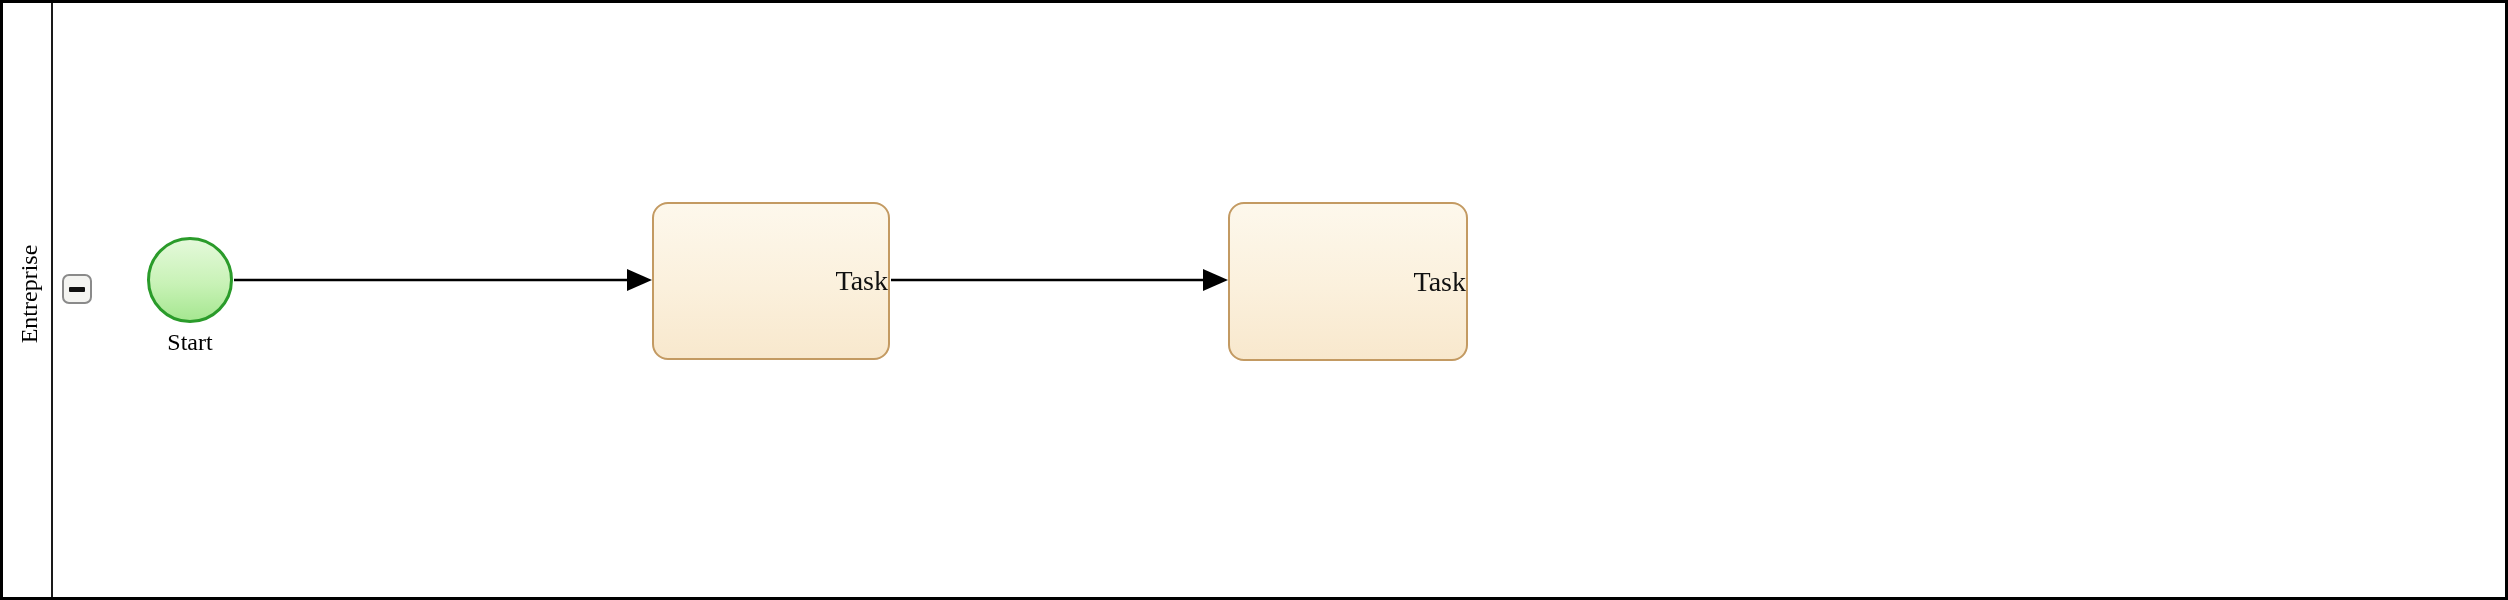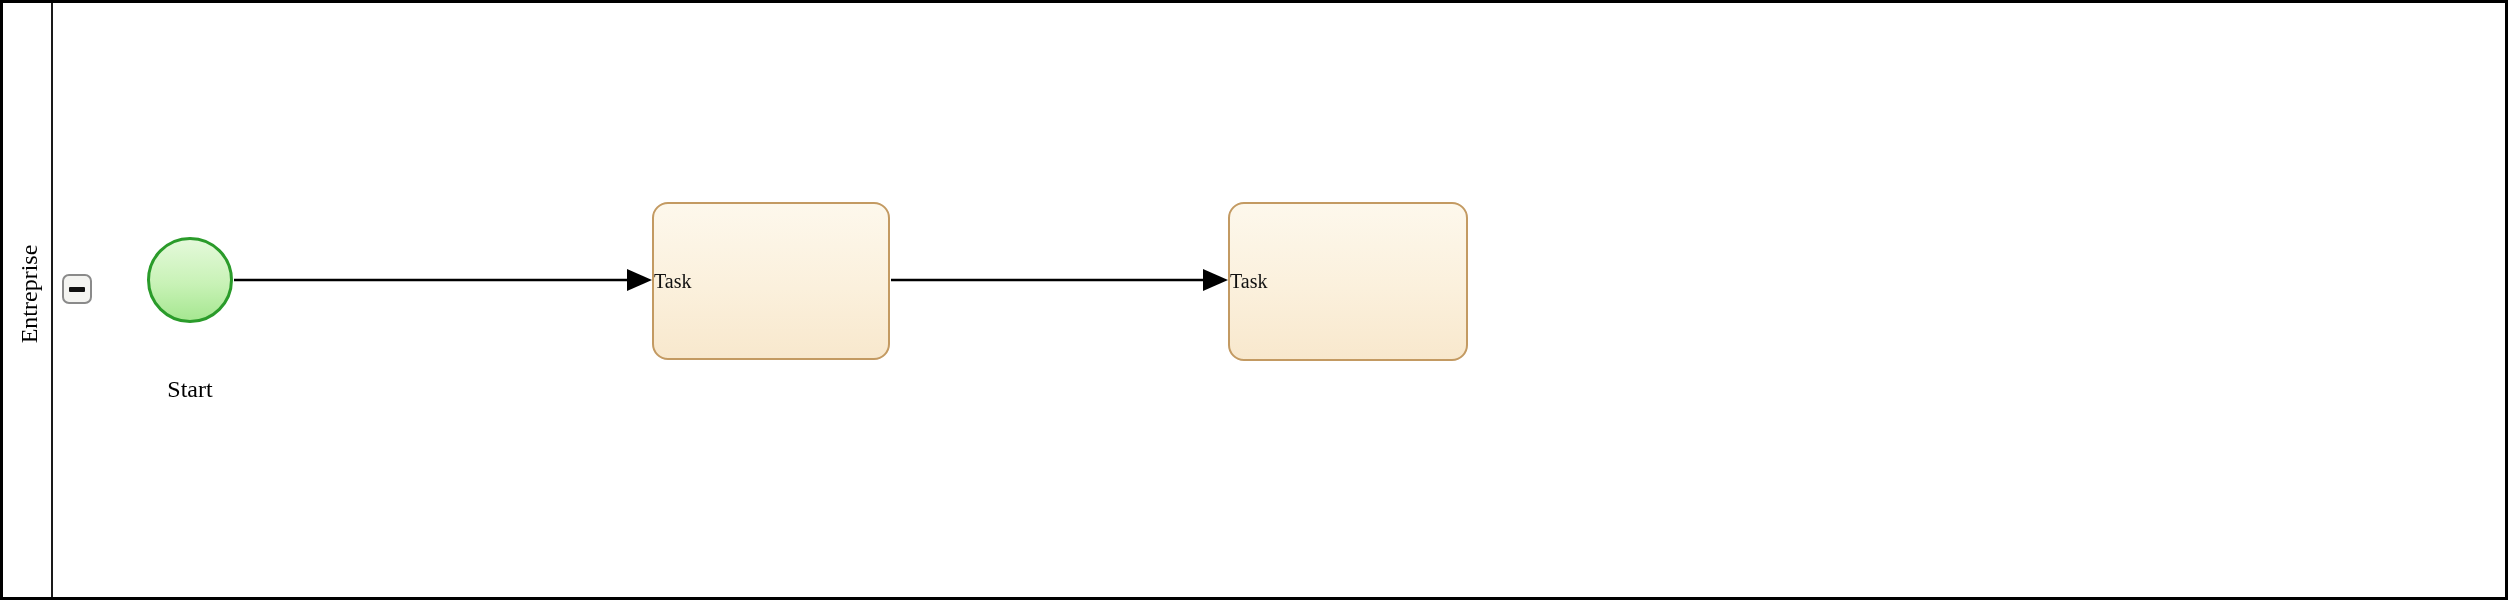--- a/index.html
+++ b/index.html
@@ -77,33 +77,32 @@
     background: linear-gradient(to bottom, #e4f9da 0%, #c8f2b6 55%, #a6e791 100%);
   }
   .start-label {
     position: absolute;
     left: 120px;
     top: 329px;
     width: 140px;
     text-align: center;
     font-size: 24px;
     color: #000000;
-    margin-top: 47px;
   }
   
   .task {
     position: absolute;
     box-sizing: border-box;
     border: 2px solid #c39a62;
     border-radius: 16px;
     background: linear-gradient(to bottom, #fdf8ec 0%, #fbf0dc 55%, #f8e8cd 100%);
     display: flex;
     align-items: center;
-    justify-content: flex-start;
-    font-size: 20px;
+    justify-content: flex-end;
+    font-size: 28px;
     color: #111111;
   }
   .task-1 { left: 652px; top: 202px; width: 238px; height: 158px; }
   .task-2 { left: 1228px; top: 202px; width: 240px; height: 159px; }
   
   .connectors {
     position: absolute;
     left: 0;
     top: 0;
     pointer-events: none;

